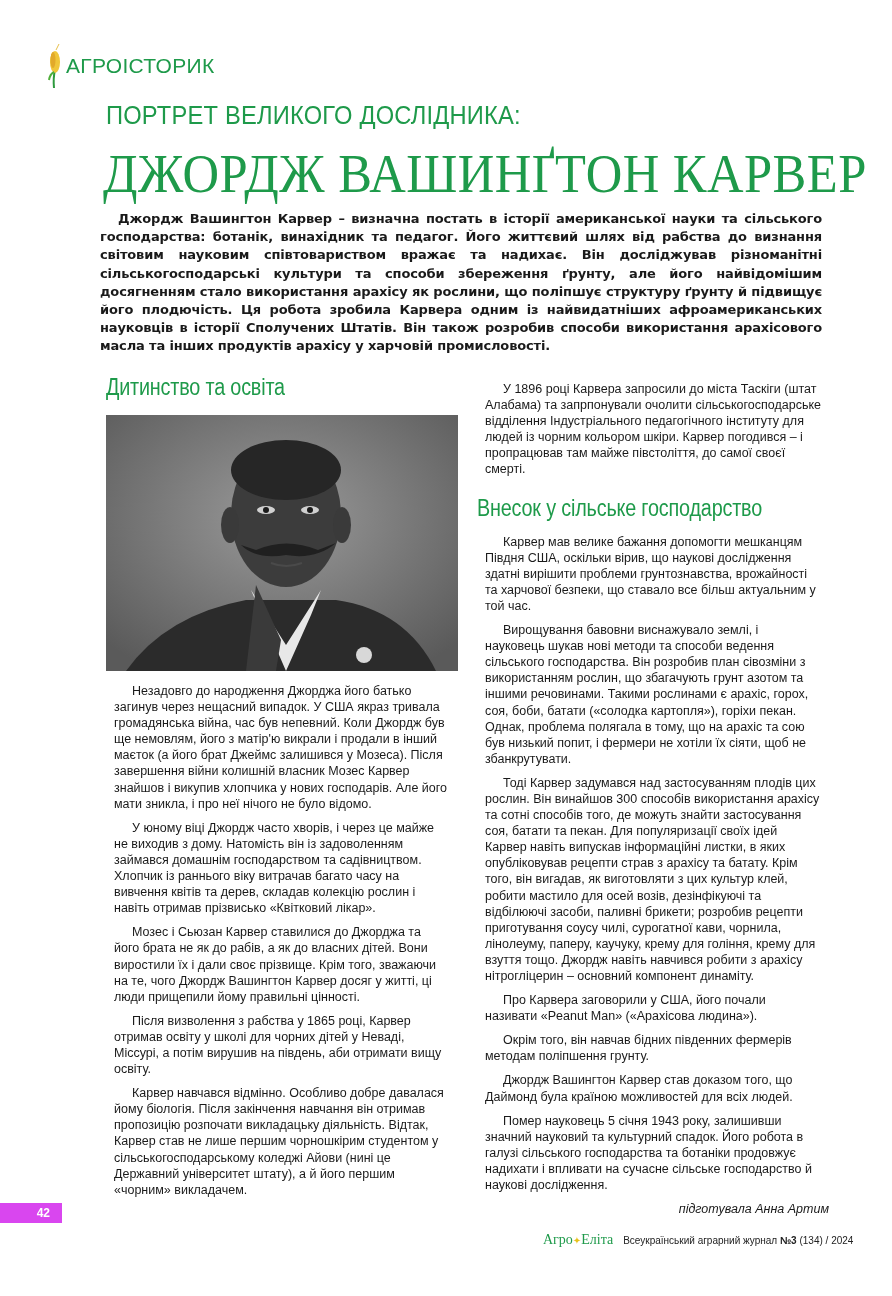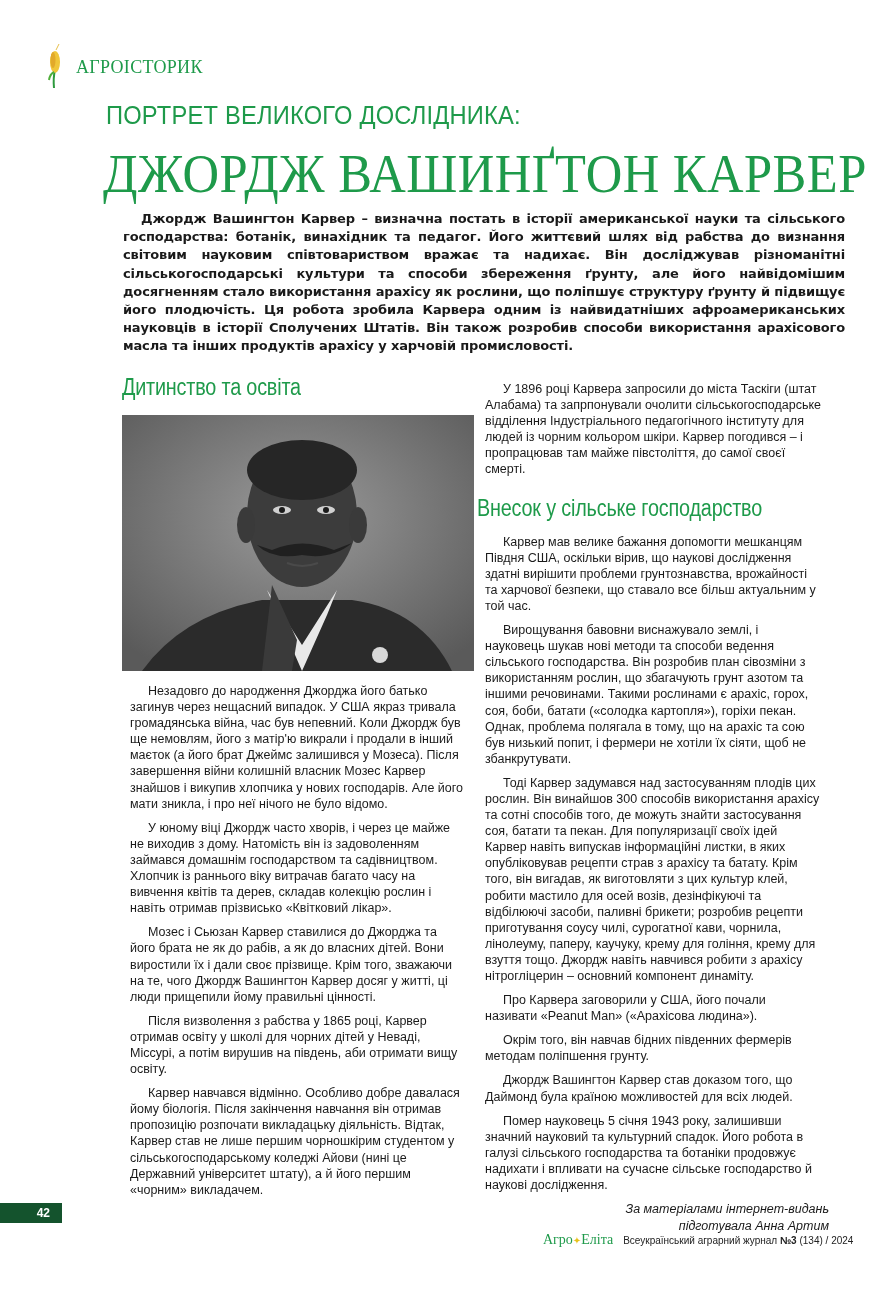--- a/index.html
+++ b/index.html
@@ -1,32 +1,32 @@
 <!DOCTYPE html>
 <html><head>
 <meta charset="utf-8">
 <style>
   html, body { margin:0; padding:0; }
   body { width:892px; height:1296px; background:#ffffff; position:relative; overflow:hidden; font-family:"Liberation Sans", sans-serif; color:#1a1a1a; }
   .section-tag { position:absolute; left:44px; top:40px; display:flex; align-items:flex-end; }
   .section-tag .wheat { width:20px; height:50px; }
-  .section-tag .tag-label { font-family:Liberation Serif, serif; color:#1e9a4a; font-size:18px; letter-spacing:0.3px; margin-left:12px; margin-bottom:12px; }
+  .section-tag .tag-label { font-family:Liberation Sans, sans-serif; color:#1e9a4a; font-size:21px; letter-spacing:0.3px; margin-left:2px; margin-bottom:12px; }
   .kicker { position:absolute; left:106px; top:101px; font-family:"Liberation Sans", sans-serif; font-size:25.5px; color:#1e9a4a; letter-spacing:0.2px; font-weight:normal; transform:scaleX(0.93); transform-origin:left top; white-space:nowrap; }
   .headline { position:absolute; left:103px; top:142px; font-family:"Liberation Serif", serif; font-size:55px; color:#1e9a4a; white-space:nowrap; letter-spacing:0.5px; transform:scaleX(0.92); transform-origin:left top; }
-  .lead { position:absolute; left:123px; top:210px; width:722px; font-family:"DejaVu Sans", sans-serif; font-weight:bold; font-size:13px; line-height:18.2px; text-align:justify; text-indent:18px; color:#1a1a1a; letter-spacing:-0.15px; }
+  .lead { position:absolute; left:100px; top:210px; width:722px; font-family:"DejaVu Sans", sans-serif; font-weight:bold; font-size:13px; line-height:18.2px; text-align:justify; text-indent:18px; color:#1a1a1a; letter-spacing:-0.15px; }
   .col { position:absolute; font-family:"Liberation Sans", sans-serif; font-size:12.5px; line-height:16.1px; color:#1a1a1a; }
-  .col-left { left:122px; top:373px; width:350px; }
+  .col-left { left:106px; top:373px; width:350px; }
   .col-right { left:477px; top:373px; width:352px; }
   .col p { margin:8px; text-indent:18px; }
   .subhead { font-family:"Liberation Sans", sans-serif; font-size:23px; color:#1e9a4a; margin:0 0 10px 0; line-height:28px; transform:scaleX(0.86); transform-origin:left top; white-space:nowrap; letter-spacing:-0.2px; }
   .col-left .subhead { margin-bottom:14px; }
   .col-right .subhead { margin-top:16px; margin-bottom:12px; }
   .portrait { width:352px; height:256px; margin:12px 0 12px 0; position:relative; overflow:hidden; background:linear-gradient(100deg,#5a5a5a 0%,#8a8a8a 20%,#6f6f6f 45%,#8e8e8e 70%,#5e5e5e 100%); }
   .credit { text-align:right; font-style:italic; margin-top:2px; line-height:16.5px; }
-  .footer-page { position:absolute; left:0; top:1203px; width:62px; height:20px; background:#14532d; }
+  .footer-page { position:absolute; left:0; top:1203px; width:62px; height:20px; background:#d946ef; }
   .footer-page span { position:absolute; right:12px; top:3px; color:#ffffff; font-size:12px; font-weight:bold; font-family:"Liberation Sans", sans-serif; }
   .footer-brand { position:absolute; left:543px; top:1232px; display:flex; align-items:baseline; white-space:nowrap; }
   .footer-brand .brand { font-family:"Liberation Serif", serif; color:#1e9a4a; font-size:14px; }
   .footer-brand .brand .star { color:#e8c21a; font-size:10px; }
   .footer-brand .journal { font-family:Liberation Sans, sans-serif; font-size:10px; color:#222; margin-left:10px; }
   .footer-brand .journal b { font-weight:bold; }
 </style>
 </head>
 <body>
 
@@ -84,21 +84,20 @@
   <p>У 1896 році Карвера запросили до міста Таскіги (штат Алабама) та запрпонували очолити сільськогосподарське відділення Індустріального педагогічного інституту для людей із чорним кольором шкіри. Карвер погодився – і пропрацював там майже півстоліття, до самої своєї смерті.</p>
   <h2 class="subhead" style="font-weight:normal;">Внесок у сільське господарство</h2>
   <p>Карвер мав велике бажання допомогти мешканцям Півдня США, оскільки вірив, що наукові дослідження здатні вирішити проблеми грунтознавства, врожайності та харчової безпеки, що ставало все більш актуальним у той час.</p>
   <p>Вирощування бавовни виснажувало землі, і науковець шукав нові методи та способи ведення сільського господарства. Він розробив план сівозміни з використанням рослин, що збагачують грунт азотом та іншими речовинами. Такими рослинами є арахіс, горох, соя, боби, батати («солодка картопля»), горіхи пекан. Однак, проблема полягала в тому, що на арахіс та сою був низький попит, і фермери не хотіли їх сіяти, щоб не збанкрутувати.</p>
   <p>Тоді Карвер задумався над застосуванням плодів цих рослин. Він винайшов 300 способів використання арахісу та сотні способів того, де можуть знайти застосування соя, батати та пекан. Для популяризації своїх ідей Карвер навіть випускав інформаційні листки, в яких опубліковував рецепти страв з арахісу та батату. Крім того, він вигадав, як виготовляти з цих культур клей, робити мастило для осей возів, дезінфікуючі та відбілюючі засоби, паливні брикети; розробив рецепти приготування соусу чилі, сурогатної кави, чорнила, лінолеуму, паперу, каучуку, крему для гоління, крему для взуття тощо. Джордж навіть навчився робити з арахісу нітрогліцерин – основний компонент динаміту.</p>
   <p>Про Карвера заговорили у США, його почали називати «Peanut Man» («Арахісова людина»).</p>
   <p>Окрім того, він навчав бідних південних фермерів методам поліпшення грунту.</p>
   <p>Джордж Вашингтон Карвер став доказом того, що Даймонд була країною можливостей для всіх людей.</p>
   <p>Помер науковець 5 січня 1943 року, залишивши значний науковий та культурний спадок. Його робота в галузі сільського господарства та ботаніки продовжує надихати і впливати на сучасне сільське господарство й наукові дослідження.</p>
   <div class="credit">
-    <div>За матеріалами інтернет-видань</div>
     <div>підготувала Анна Артим</div>
   </div>
 </div>
 
 <div class="footer-page">
   <span>42</span>
 </div>
 
 <div class="footer-brand">
   <span class="brand">

